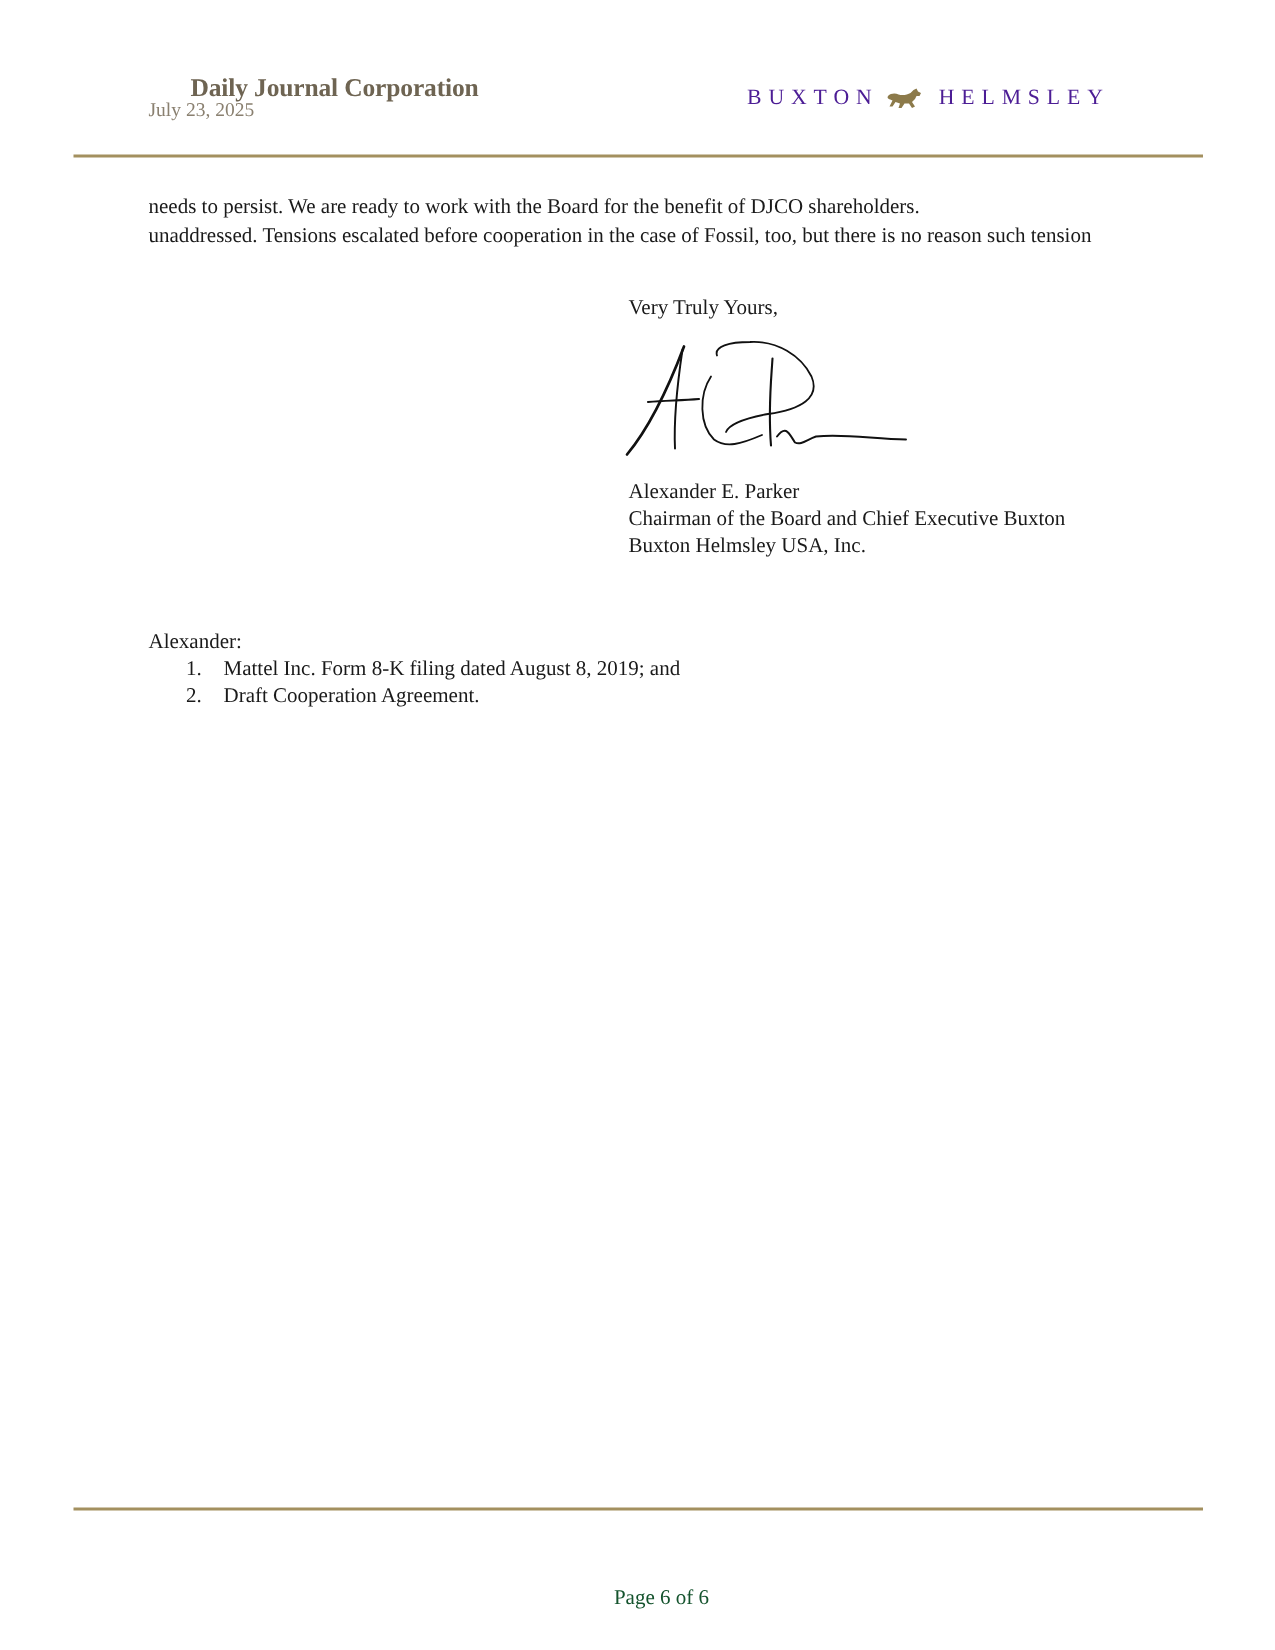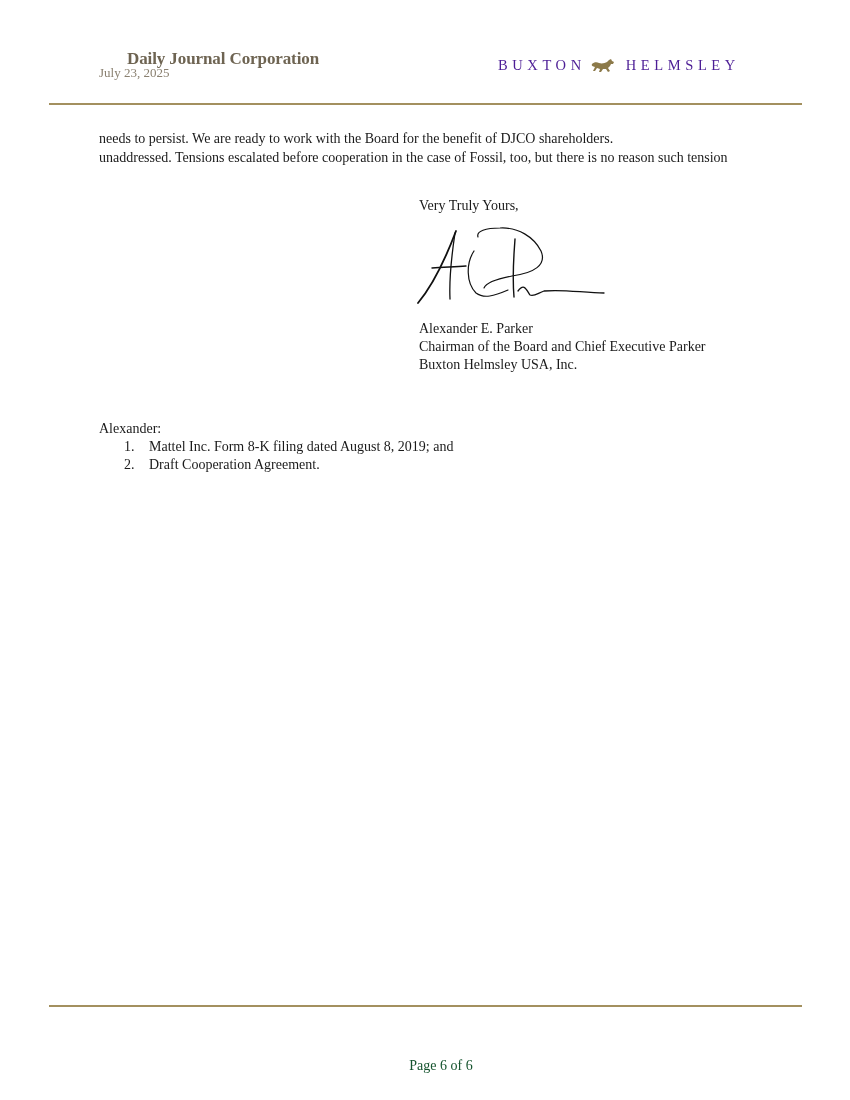--- a/index.html
+++ b/index.html
@@ -165,21 +165,21 @@
     <path d="M18 45 C30 44 40 44 52 43" stroke-width="1.4"></path>
     <path d="M64 14 C62 8 72 5 86 5 C104 4 120 14 127 28 C133 42 120 50 98 53 C82 56 72 60 70 65" stroke-width="1.2"></path>
     <path d="M60 28 C52 40 52 60 62 70 C70 76 80 73 94 67" stroke-width="1.2"></path>
     <path d="M101 16 C100 32 98 50 100 74" stroke-width="1.4"></path>
     <path d="M104 68 C110 60 112 66 116 72 C120 74 124 70 130 68 C150 66 170 70 190 70" stroke-width="1.3"></path>
   </svg>
 </div>
 
 <div class="sig-block">
   <div>Alexander E. Parker</div>
-  <div>Chairman of the Board and Chief Executive Parker</div>
+  <div>Chairman of the Board and Chief Executive Buxton</div>
   <div>Buxton Helmsley USA, Inc.</div>
 </div>
 
 <div class="enclosures">
   <div>Alexander:</div>
   <ul class="enc-list">
     <li>
       <span class="num">1.</span>
       <span>Mattel Inc. Form 8-K filing dated August 8, 2019; and</span>
     </li>

